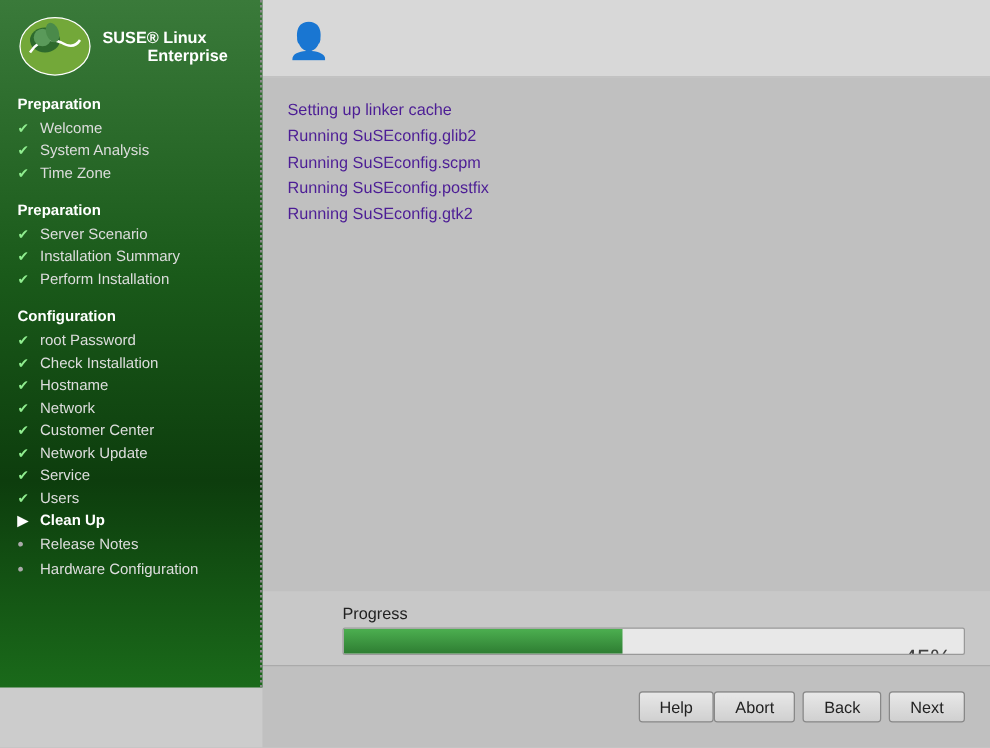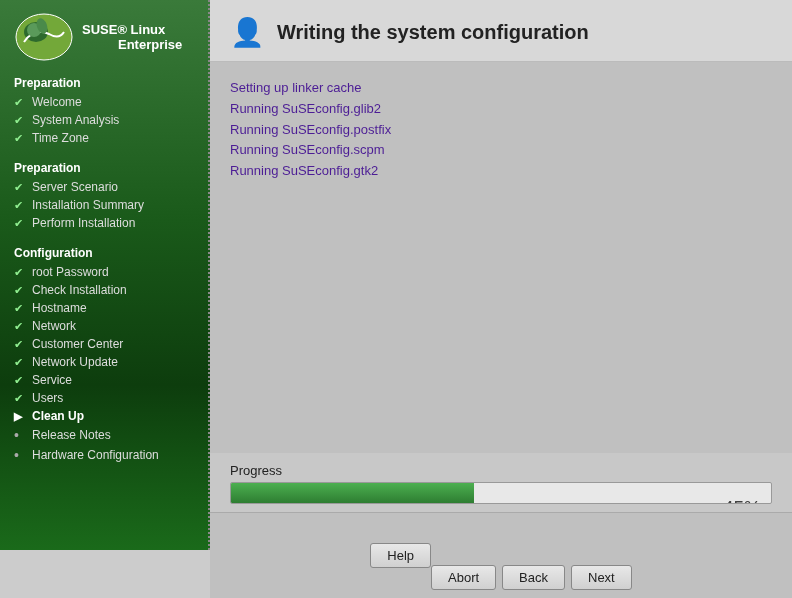--- a/index.html
+++ b/index.html
@@ -129,20 +129,21 @@
 
     .log-line {
       color: #4c1d95;
       font-size: 13px;
       line-height: 1.6;
     }
 
     #progress-area {
       padding: 10px 20px 8px 20px;
       background: #c8c8c8;
+      margin-left: 44px;
     }
 
     #progress-label {
       font-size: 13px;
       color: #222;
       margin-bottom: 4px;
     }
 
     #progress-bar-container {
       width: 100%;
@@ -163,41 +164,40 @@
     #progress-percent {
       position: absolute;
       right: 10px;
       top: 14px;
       font-size: 19px;
       color: #404040;
     }
 
     #footer {
       background: #c0c0c0;
-      padding: 8px 20px;
-      display: flex;
-      justify-content: center;
+      padding: 20px 20px;
+      display: flex;
+      justify-content: flex-end;
       align-items: center;
       border-top: 1px solid #aaa;
     }
 
     .footer-btn {
       padding: 4px 16px;
       font-size: 13px;
       border: 1px solid #888;
       border-radius: 3px;
       background: linear-gradient(180deg, #e8e8e8, #d0d0d0);
       cursor: pointer;
       color: #222;
     }
 
     .footer-right-btns {
       display: flex;
       gap: 6px;
-      margin-top: 44px;
     }
   </style>
 </head>
 <body>
 
 <div id="sidebar">
   <div id="sidebar-logo">
     <svg class="suse-logo" viewBox="0 0 60 50">
       <ellipse cx="30" cy="25" rx="28" ry="23" fill="#73a839" stroke="#fff" stroke-width="1"></ellipse>
       <ellipse cx="22" cy="20" rx="12" ry="10" fill="#2d6a2d" stroke="none"></ellipse>
@@ -288,28 +288,27 @@
     <span class="bullet">•</span>
     <span>Hardware Configuration</span>
   </div>
 
   <div class="sidebar-separator"></div>
 </div>
 
 <div id="main">
   <div id="main-header">
     <span class="header-icon">👤</span>
-    <span id="main-title">Writing the system configuration</span>
   </div>
 
   <div id="main-content">
     <div class="log-line">Setting up linker cache</div>
     <div class="log-line">Running SuSEconfig.glib2</div>
+    <div class="log-line">Running SuSEconfig.scpm</div>
     <div class="log-line">Running SuSEconfig.postfix</div>
-    <div class="log-line">Running SuSEconfig.scpm</div>
     <div class="log-line">Running SuSEconfig.gtk2</div>
   </div>
 
   <div id="progress-area">
     <div id="progress-label">Progress</div>
     <div id="progress-bar-container">
       <div id="progress-bar-fill" style="width: 45%;"></div>
       <span id="progress-percent">45%</span>
     </div>
   </div>

